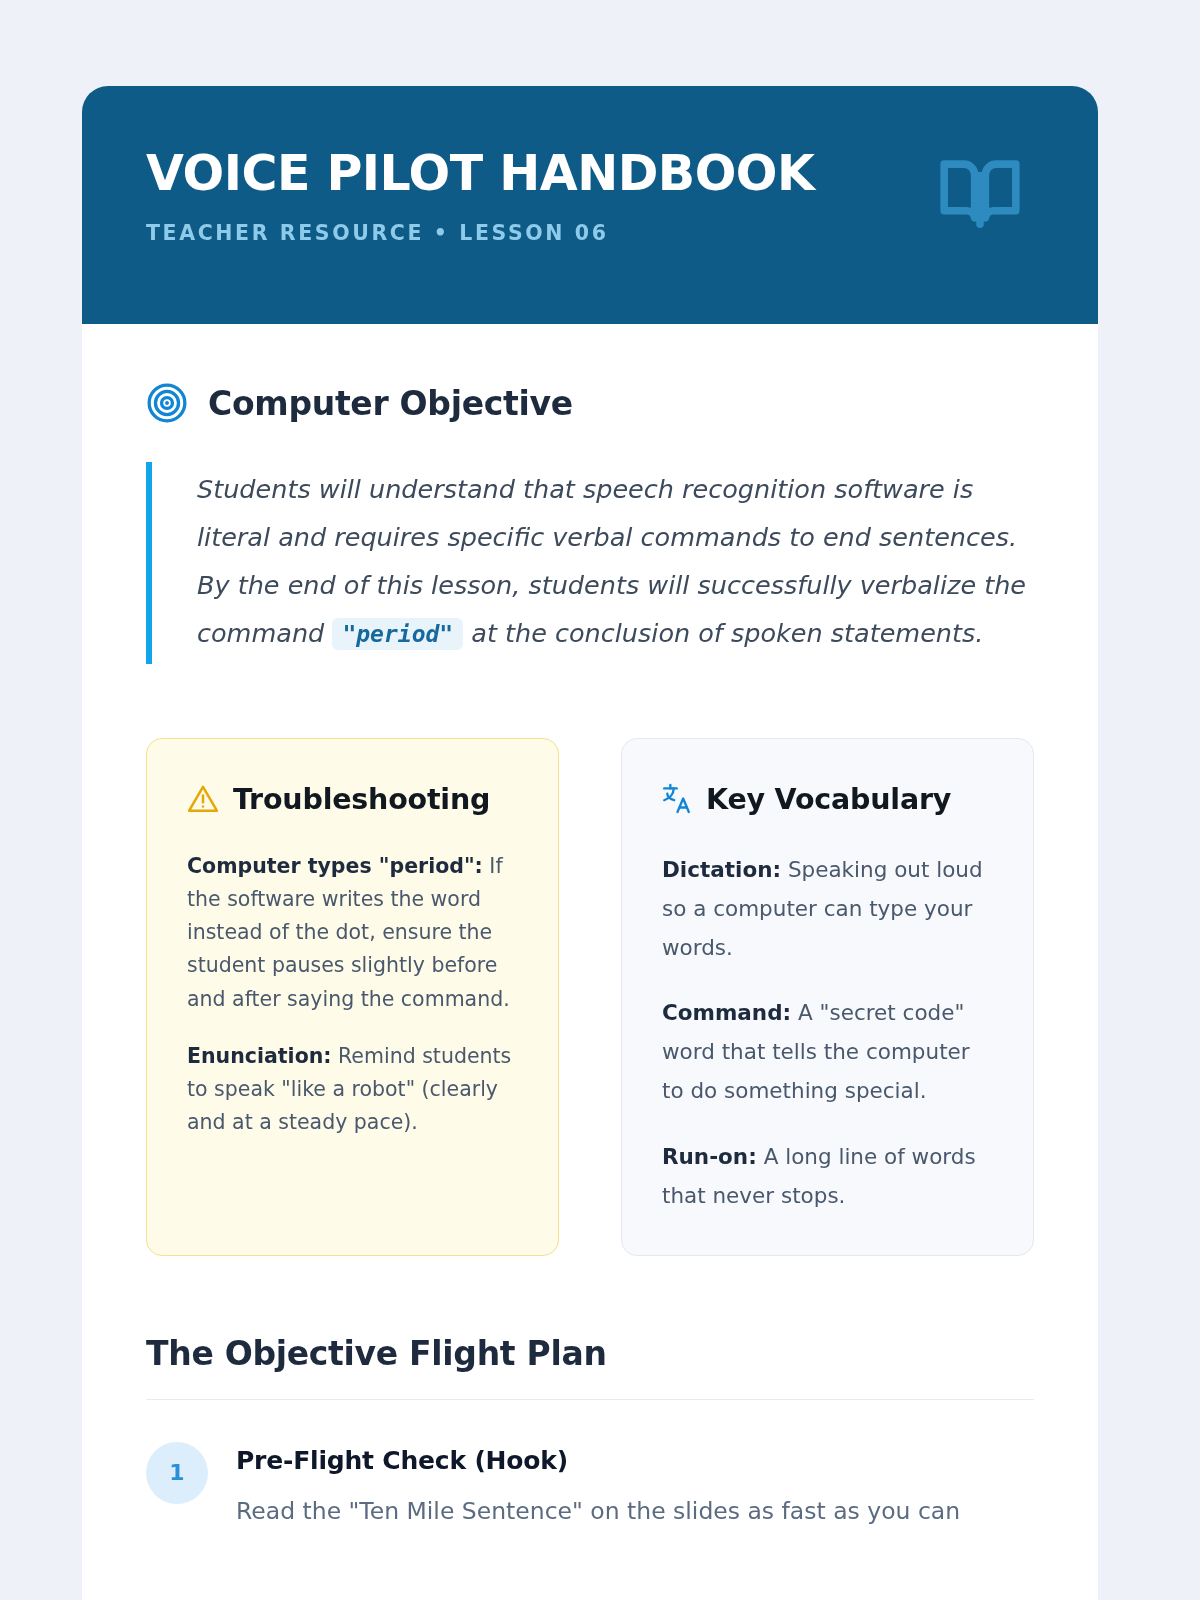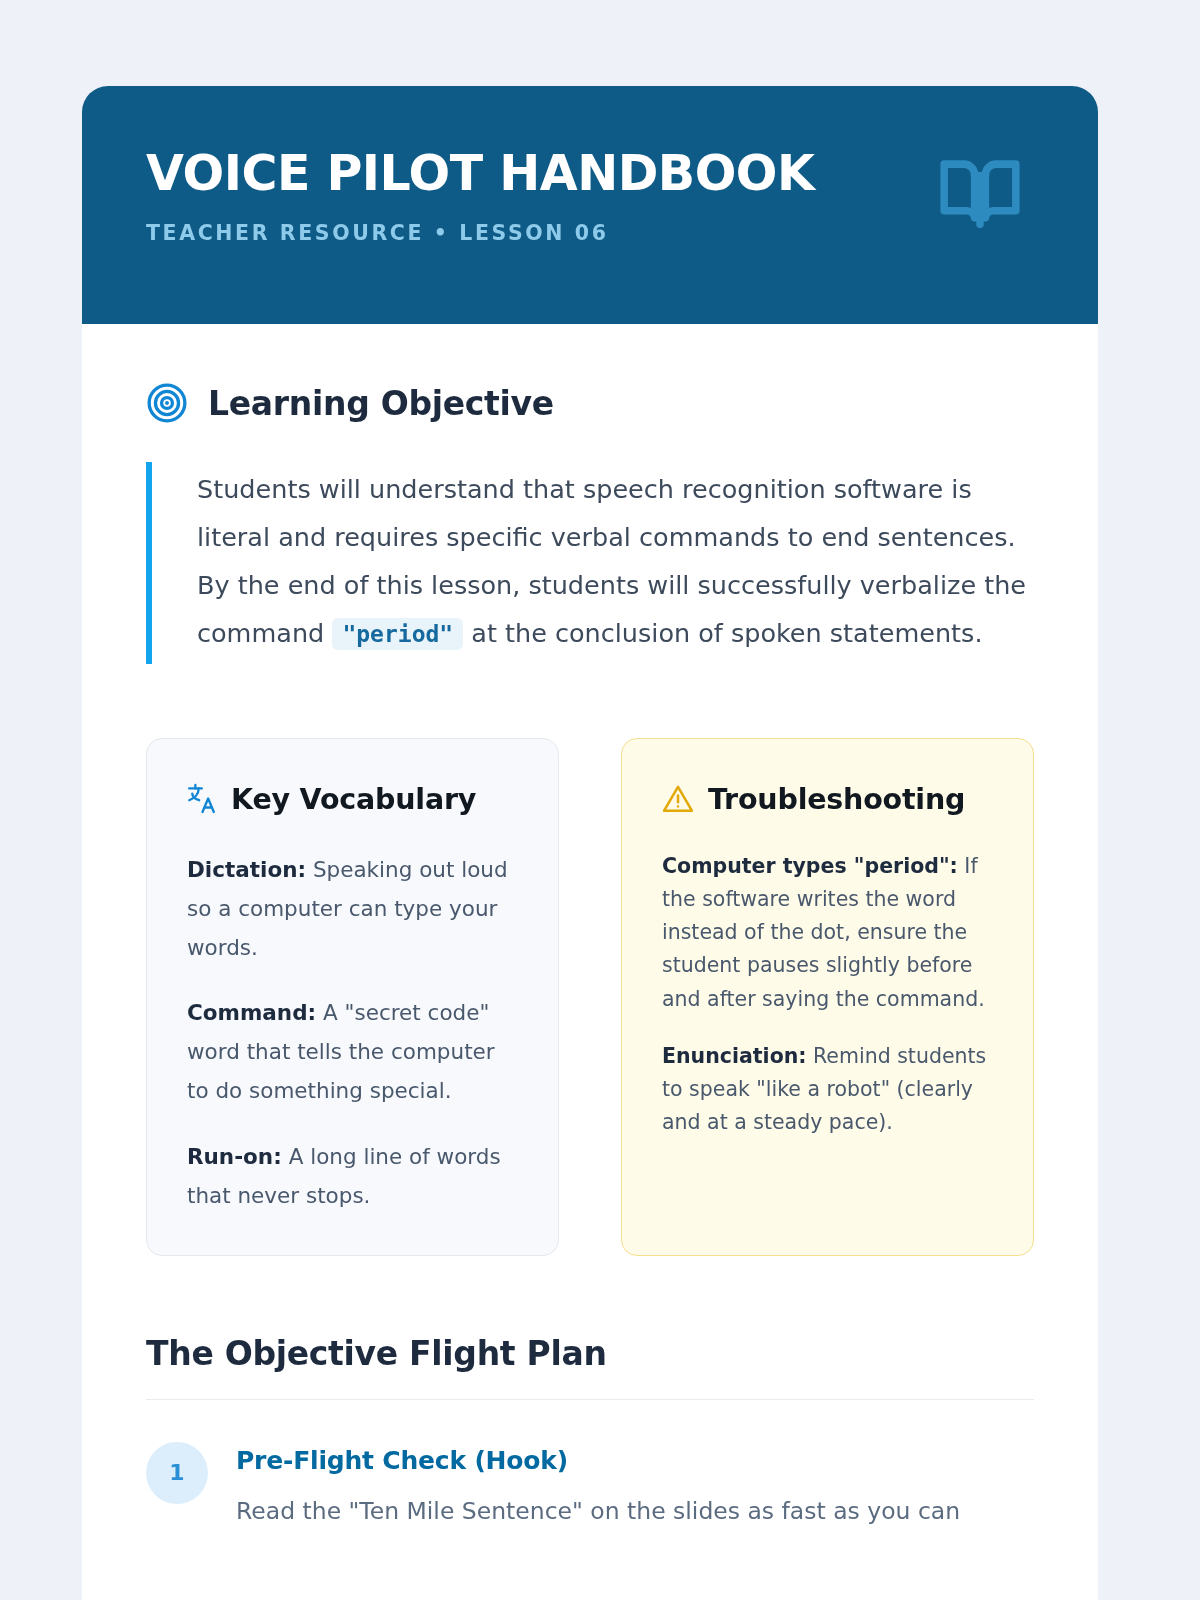--- a/index.html
+++ b/index.html
@@ -76,20 +76,21 @@
     font-weight: bold;
     color: #1e2b3f;
     letter-spacing: -0.3px;
   }
 
   
   .objective {
     margin-top: 38px;
     border-left: 6px solid #12a5ee;
     padding: 4px 0 6px 45px;
+    font-style: italic;
   }
   .objective-text {
     font-size: 25.5px;
     line-height: 1.88;
     color: #3d4a5c;
   }
   .code-chip {
     font-family: "DejaVu Sans Mono", monospace;
     font-size: 23px;
     font-weight: bold;
@@ -174,21 +175,21 @@
     font-size: 22px;
     font-weight: bold;
     display: flex;
     align-items: center;
     justify-content: center;
   }
   .step-body { padding-top: 4px; }
   .step-title {
     font-size: 25px;
     font-weight: bold;
-    color: #0369a1;
+    color: #0f172a;
     letter-spacing: -0.2px;
   }
   .step-desc {
     margin-top: 18px;
     font-size: 23.5px;
     line-height: 1.6;
     color: #5b6b80;
   }
 </style>
 </head>
@@ -213,32 +214,53 @@
 
       <div class="section-head">
         <span class="target-icon">
           <svg viewBox="0 0 24 24" width="42" height="42" fill="none" stroke="#1186d4" stroke-width="1.9">
             <circle cx="12" cy="12" r="10.2"></circle>
             <circle cx="12" cy="12" r="6.6"></circle>
             <circle cx="12" cy="12" r="3.1"></circle>
             <circle cx="12" cy="12" r="1.1" fill="#1186d4" stroke="none"></circle>
           </svg>
         </span>
-        <span class="section-head-text">Learning Objective</span>
+        <span class="section-head-text">Computer Objective</span>
       </div>
 
       <div class="objective">
         <p class="objective-text">
           <span>Students will understand that speech recognition software is literal and requires specific verbal commands to end sentences. By the end of this lesson, students will successfully verbalize the command</span>
           <span class="code-chip">"period"</span>
           <span>at the conclusion of spoken statements.</span>
         </p>
       </div>
 
       <div class="cards">
+
+        <div class="card trouble">
+          <div class="card-head">
+            <span class="warning-icon">
+              <svg viewBox="0 0 24 22" width="32" height="30" fill="none" stroke="#e2a909" stroke-width="1.9" stroke-linecap="round" stroke-linejoin="round">
+                <path d="M12 1.9 22.4 19.8H1.6z"></path>
+                <path d="M12 8.4v5"></path>
+                <circle cx="12" cy="16.6" r="0.9" fill="#e2a909" stroke="none"></circle>
+              </svg>
+            </span>
+            <span class="card-head-text">Troubleshooting</span>
+          </div>
+          <p class="entry">
+            <b>Computer types "period":</b>
+            <span>If the software writes the word instead of the dot, ensure the student pauses slightly before and after saying the command.</span>
+          </p>
+          <p class="entry">
+            <b>Enunciation:</b>
+            <span>Remind students to speak "like a robot" (clearly and at a steady pace).</span>
+          </p>
+        </div>
 
         <div class="card vocab">
           <div class="card-head">
             <span class="translate-icon">
               <svg viewBox="0 0 24 26" width="30" height="32" fill="none" stroke="#1186d4" stroke-width="1.9" stroke-linecap="round" stroke-linejoin="round">
                 <path d="M1.6 4.4h10.2"></path>
                 <path d="M6.6 1.6v2.8"></path>
                 <path d="M9.3 4.4c0 4.3-3.1 8-7.7 9.6"></path>
                 <path d="M4.1 8.6c0 2.6 2.4 4.5 5.6 5.4"></path>
                 <path d="M12.4 23.6l4.6-11 4.6 11"></path>
@@ -254,41 +276,20 @@
           <p class="entry">
             <b>Command:</b>
             <span>A "secret code" word that tells the computer to do something special.</span>
           </p>
           <p class="entry">
             <b>Run-on:</b>
             <span>A long line of words that never stops.</span>
           </p>
         </div>
 
-        <div class="card trouble">
-          <div class="card-head">
-            <span class="warning-icon">
-              <svg viewBox="0 0 24 22" width="32" height="30" fill="none" stroke="#e2a909" stroke-width="1.9" stroke-linecap="round" stroke-linejoin="round">
-                <path d="M12 1.9 22.4 19.8H1.6z"></path>
-                <path d="M12 8.4v5"></path>
-                <circle cx="12" cy="16.6" r="0.9" fill="#e2a909" stroke="none"></circle>
-              </svg>
-            </span>
-            <span class="card-head-text">Troubleshooting</span>
-          </div>
-          <p class="entry">
-            <b>Computer types "period":</b>
-            <span>If the software writes the word instead of the dot, ensure the student pauses slightly before and after saying the command.</span>
-          </p>
-          <p class="entry">
-            <b>Enunciation:</b>
-            <span>Remind students to speak "like a robot" (clearly and at a steady pace).</span>
-          </p>
-        </div>
-
       </div>
 
       <div class="plan-title">The Objective Flight Plan</div>
       <div class="plan-divider"></div>
 
       <div class="step">
         <div class="step-badge">1</div>
         <div class="step-body">
           <div class="step-title">Pre-Flight Check (Hook)</div>
           <div class="step-desc">Read the "Ten Mile Sentence" on the slides as fast as you can</div>

